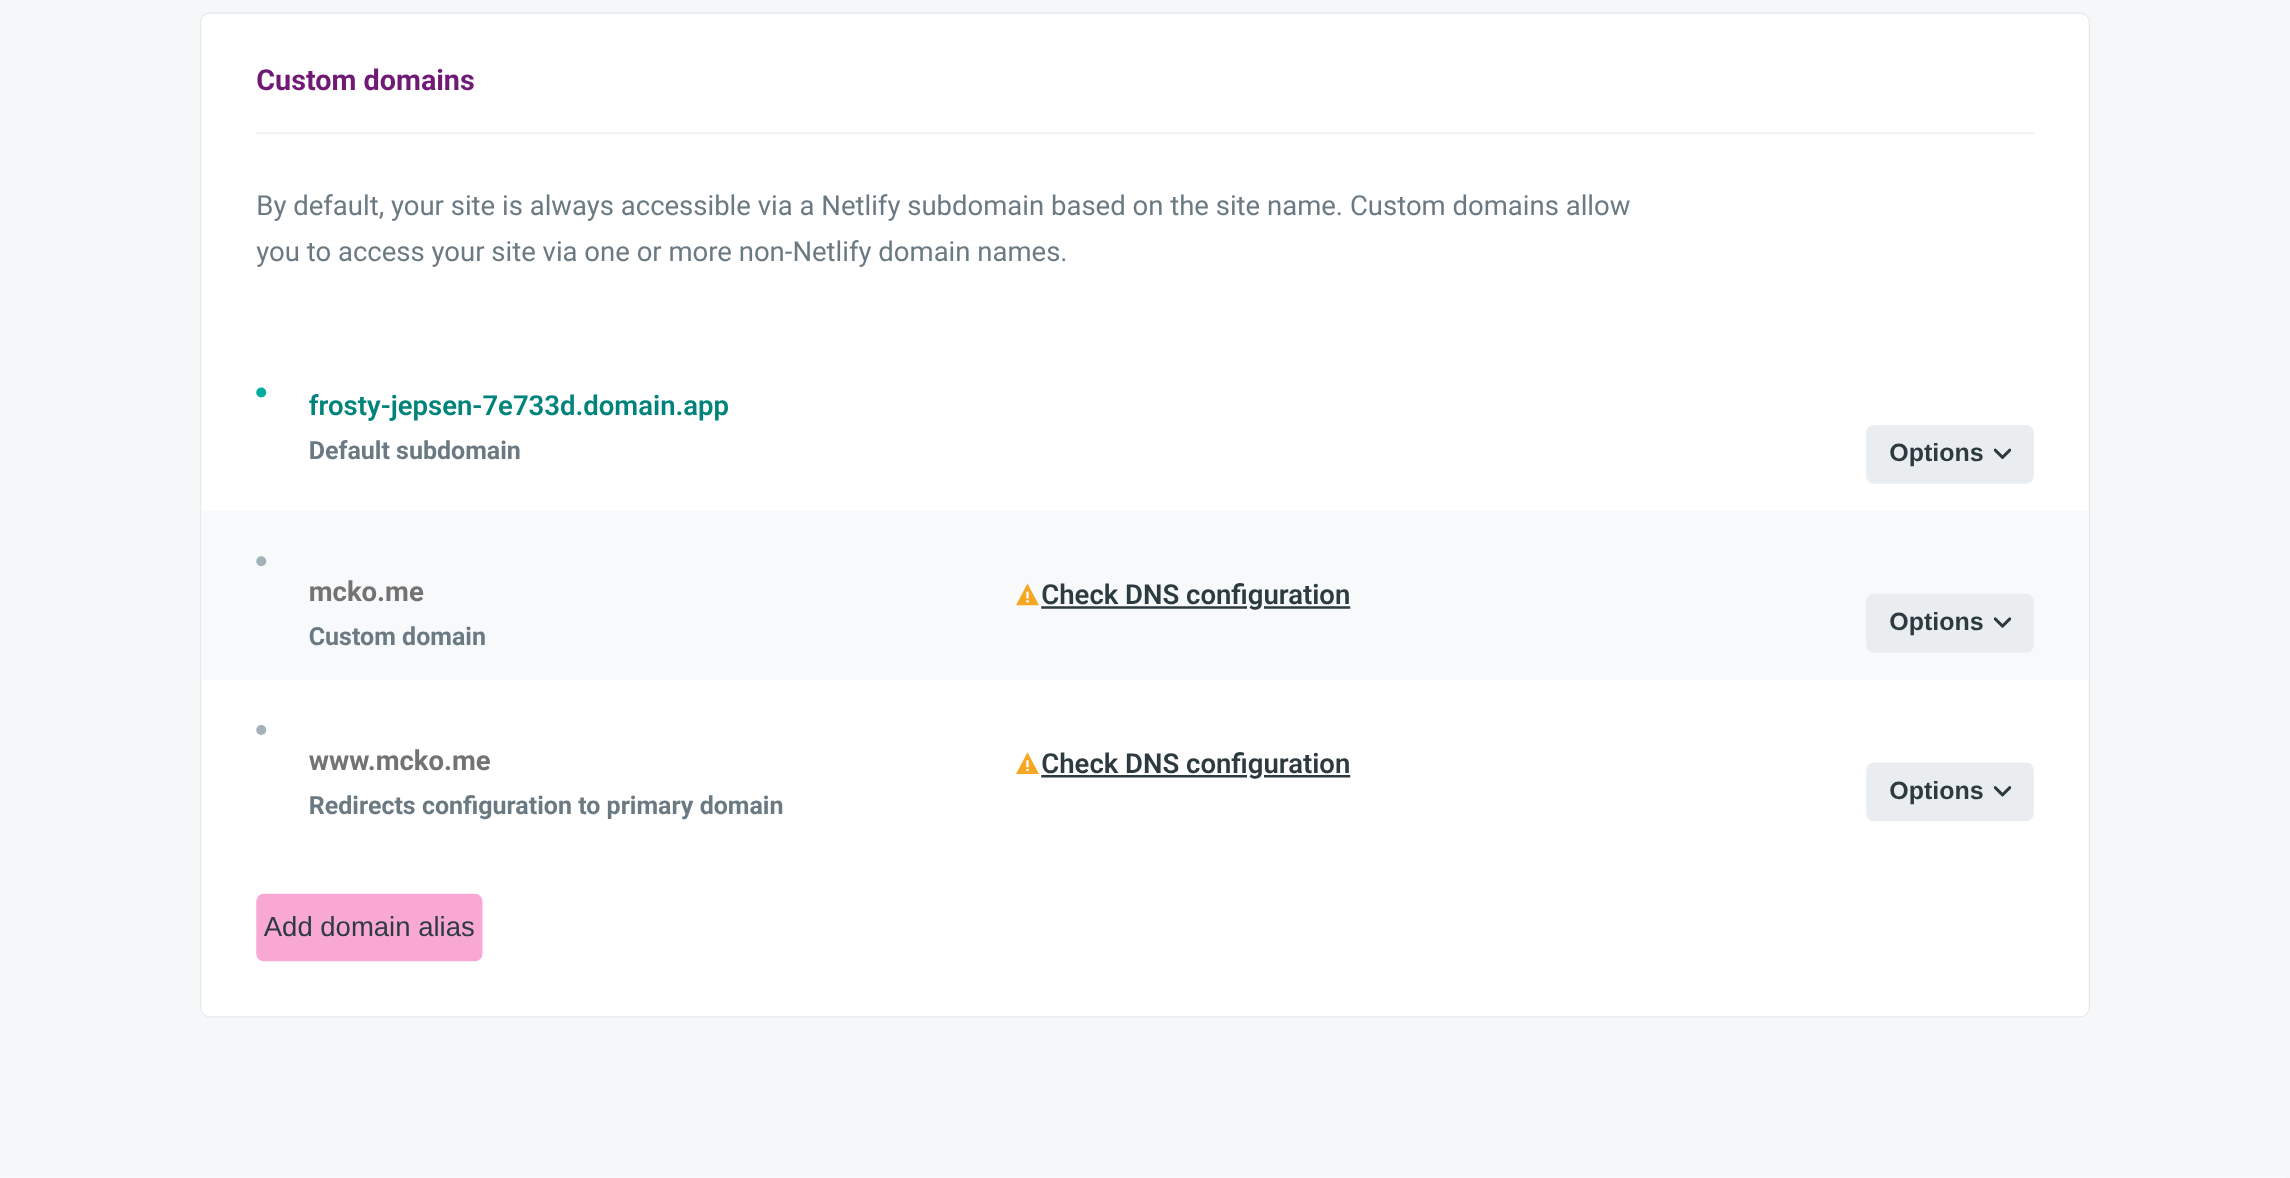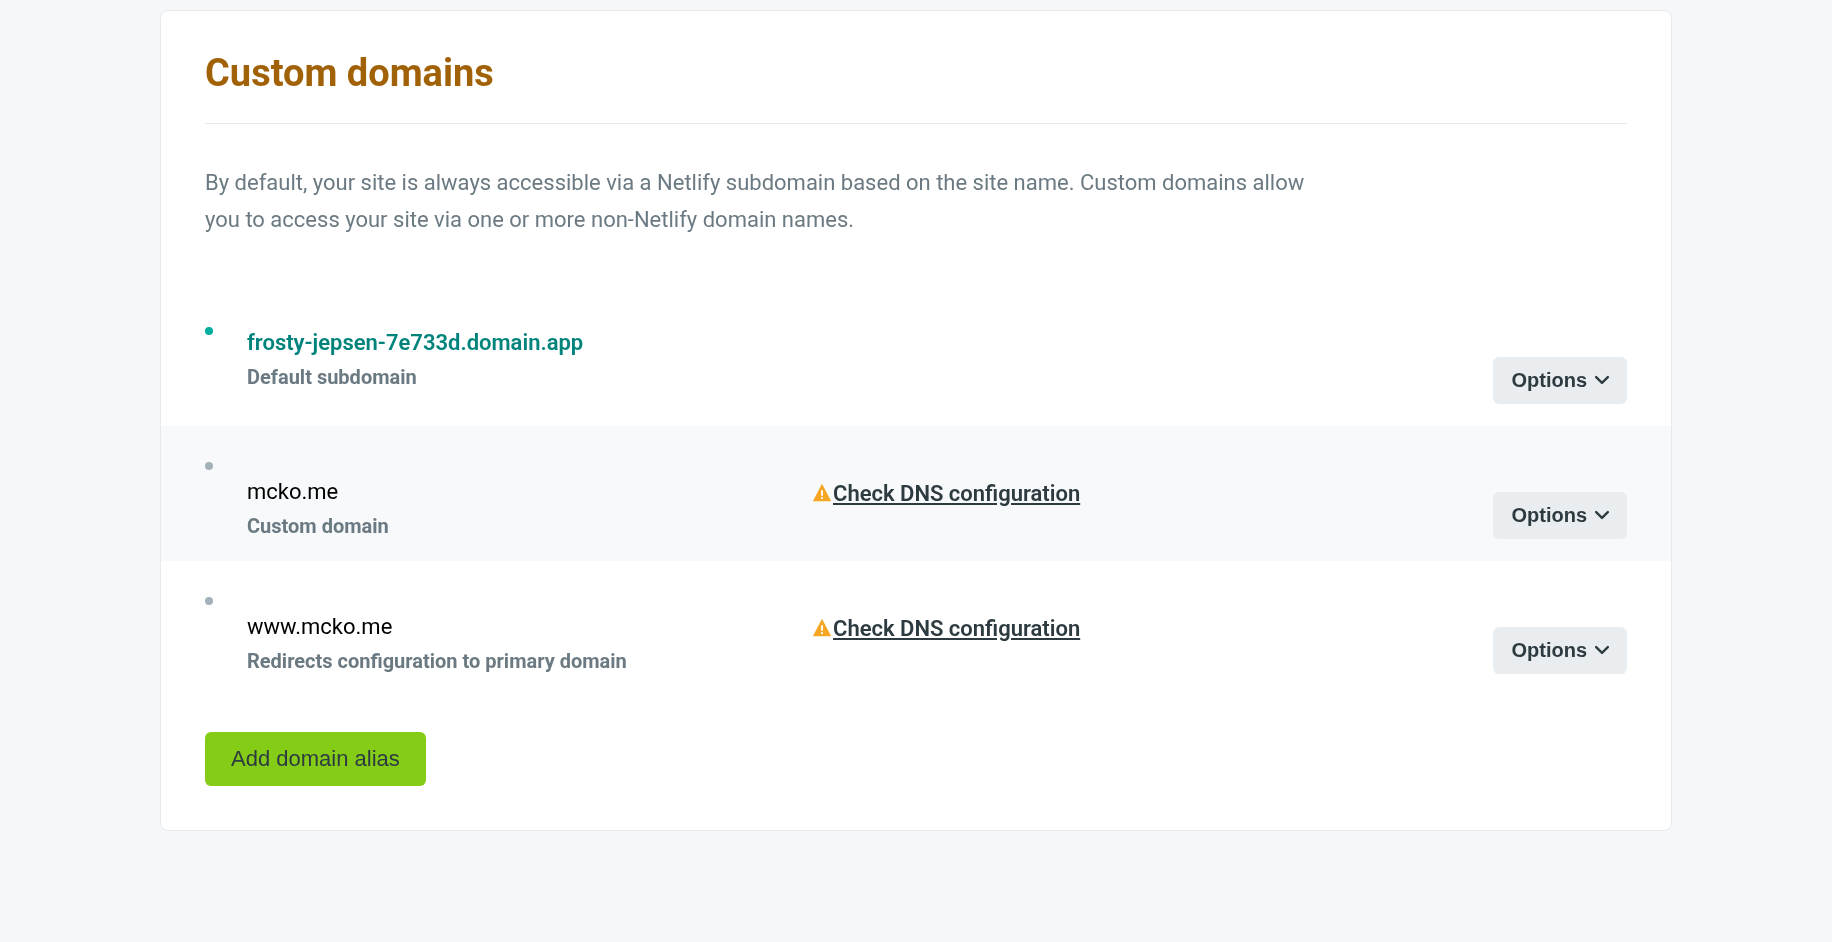--- a/index.html
+++ b/index.html
@@ -15,23 +15,23 @@
     }
     .card {
       background: #ffffff;
       border: 1px solid #e6eaed;
       border-radius: 8px;
       padding: 40px 44px 44px 44px;
       max-width: 1512px;
       margin: 0 auto;
     }
     .card-title {
-      font-size: 38px;
+      font-size: 23px;
       font-weight: 700;
-      color: #a16207;
+      color: #701a75;
       margin-bottom: 28px;
     }
     hr.divider {
       border: none;
       border-top: 1px solid #e6eaed;
       margin-bottom: 40px;
     }
     .description {
       font-size: 22px;
       line-height: 1.7;
@@ -67,21 +67,21 @@
       flex: 0 0 540px;
       min-width: 0;
     }
     .domain-name {
       font-size: 22px;
       font-weight: 600;
       line-height: 1.4;
       word-break: break-all;
     }
     .domain-name.link { color: #00837b; }
-    .domain-name.plain { color: #000000; font-weight: 400; margin-top: 28px; }
+    .domain-name.plain { color: #737373; font-weight: 700; margin-top: 28px; }
     .domain-sub {
       font-size: 20px;
       color: #6b7a82;
       margin-top: 6px;
       font-weight: bold;
     }
     .status-area {
       flex: 1;
       display: flex;
       align-items: center;
@@ -112,24 +112,24 @@
       padding: 12px 18px;
       font-size: 20px;
       font-weight: 600;
       color: #2d3b41;
       cursor: pointer;
       flex-shrink: 0;
       margin-top: 44px;
     }
     .options-btn svg { width: 14px; height: 14px; }
     .add-btn {
-      background: #84cc16;
+      background: #f9a8d4;
       border: none;
       border-radius: 6px;
-      padding: 14px 26px;
+      padding: 14px 6px;
       font-size: 22px;
       font-weight: 500;
       color: #2d3b41;
       cursor: pointer;
     }
   </style>
 </head>
 <body>
 
 <div class="card">

